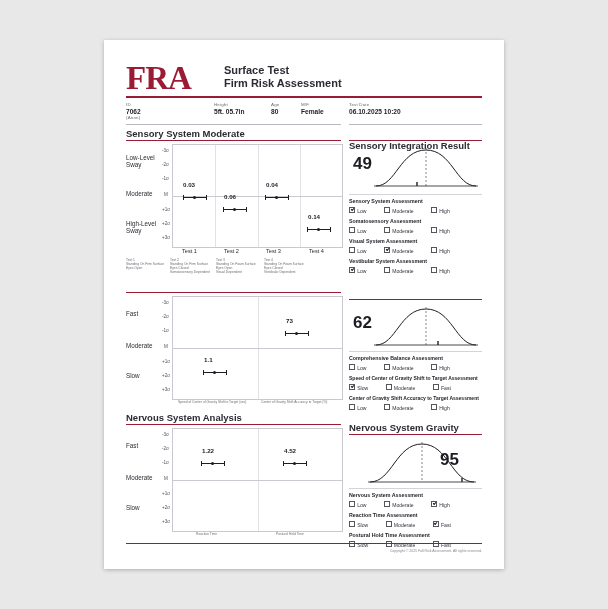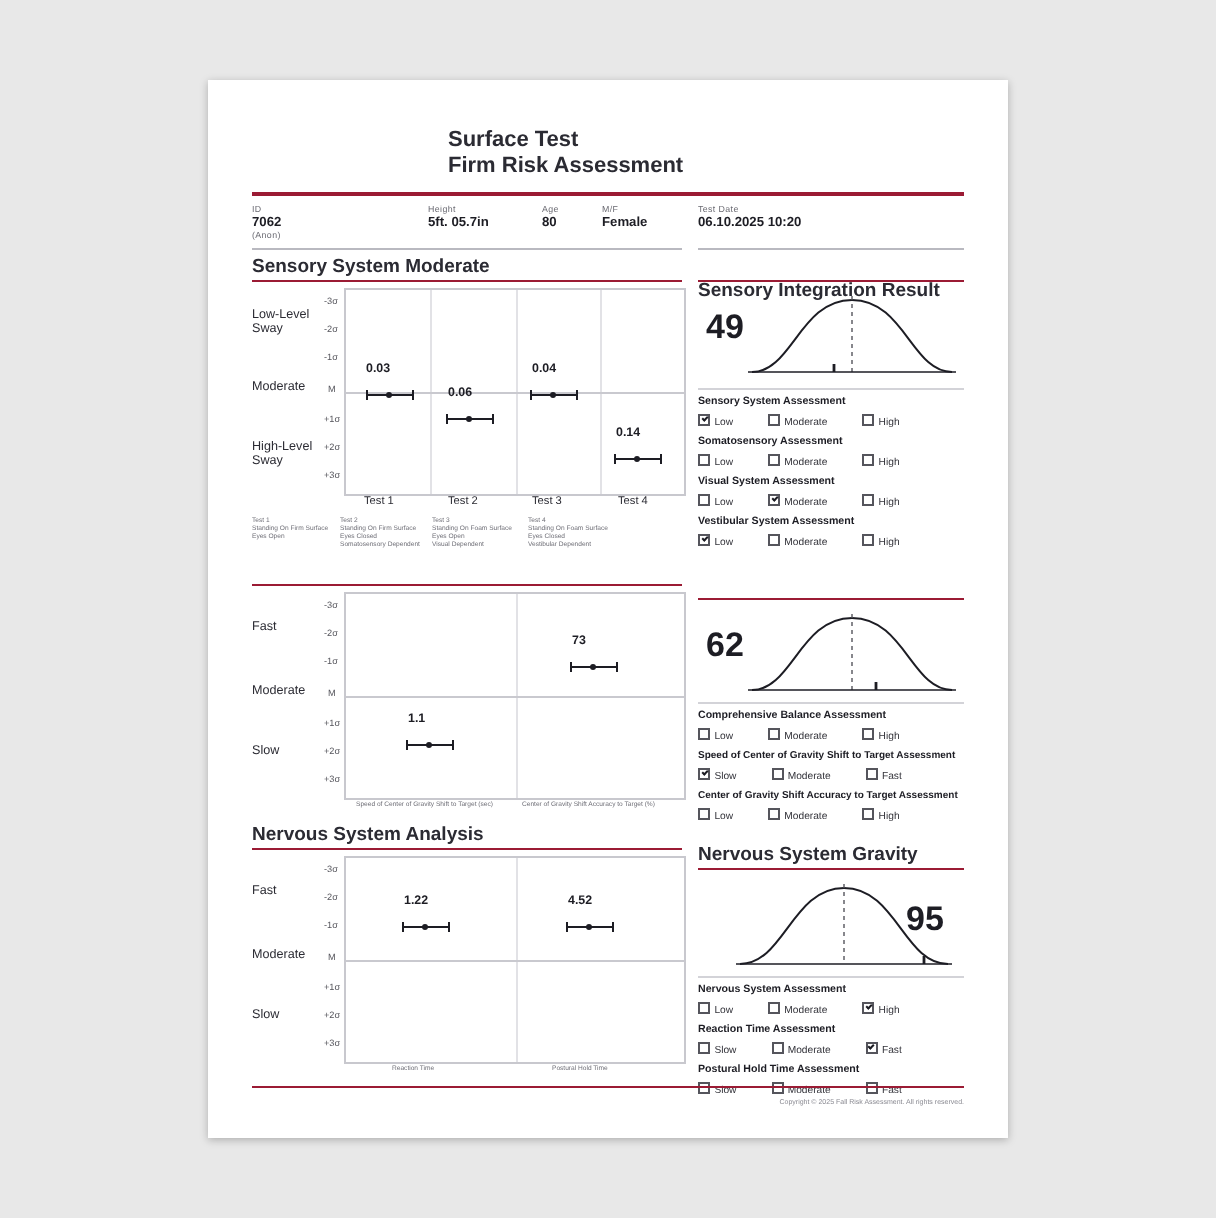--- a/index.html
+++ b/index.html
@@ -91,20 +91,21 @@
     font-size:3.5px;color:#8a8a92;
   }
   .footrule{position:absolute;left:22px;right:22px;bottom:25px;height:1.5px;background:#9b1b34;}
 </style>
 </head>
 <body>
 
 <div class="page">
 <div class="inner">
 
+  <div class="brand">FRA</div>
   <div class="title1">Surface Test</div>
   <div class="title2">Firm Risk Assessment</div>
   <div class="hrule"></div>
 
   <div class="idstrip">
     <div class="idcell" style="left:0px;">
       <div class="idlab">ID</div>
       <div class="idval">7062</div>
       <div class="idlab">(Anon)</div>
     </div>
@@ -368,21 +369,21 @@
   <div class="secline" style="left:245px;top:394px;width:133px;"></div>
 
   <div class="bell" style="left:262px;top:398px;">
     <svg width="112" height="46" viewBox="0 0 112 46">
       <path d="M4,44 C26,44 30,6 56,6 C82,6 86,44 108,44" fill="none" stroke="#1d1d24" stroke-width="1"></path>
       <line x1="56" y1="4" x2="56" y2="44" stroke="#55555c" stroke-width="0.7" stroke-dasharray="2,2"></line>
       <line x1="2" y1="44" x2="110" y2="44" stroke="#1d1d24" stroke-width="0.8"></line>
       <line x1="96" y1="40" x2="96" y2="44" stroke="#1d1d24" stroke-width="1.4"></line>
     </svg>
   </div>
-  <div class="score" style="left:349px;top:410px;text-align:right;">95</div>
+  <div class="score" style="left:336px;top:410px;text-align:right;">95</div>
 
   <div class="divline" style="left:245px;top:448px;width:133px;"></div>
 
   <div class="asslabel" style="left:245px;top:452px;">Nervous System Assessment</div>
   <div class="assrow" style="left:245px;top:461px;">
     <span class="opt"><span class="ck"></span><span>Low</span></span>
     <span class="opt" style="margin-left:16px;"><span class="ck"></span><span>Moderate</span></span>
     <span class="opt" style="margin-left:16px;"><span class="ck on"></span><span>High</span></span>
   </div>
 

